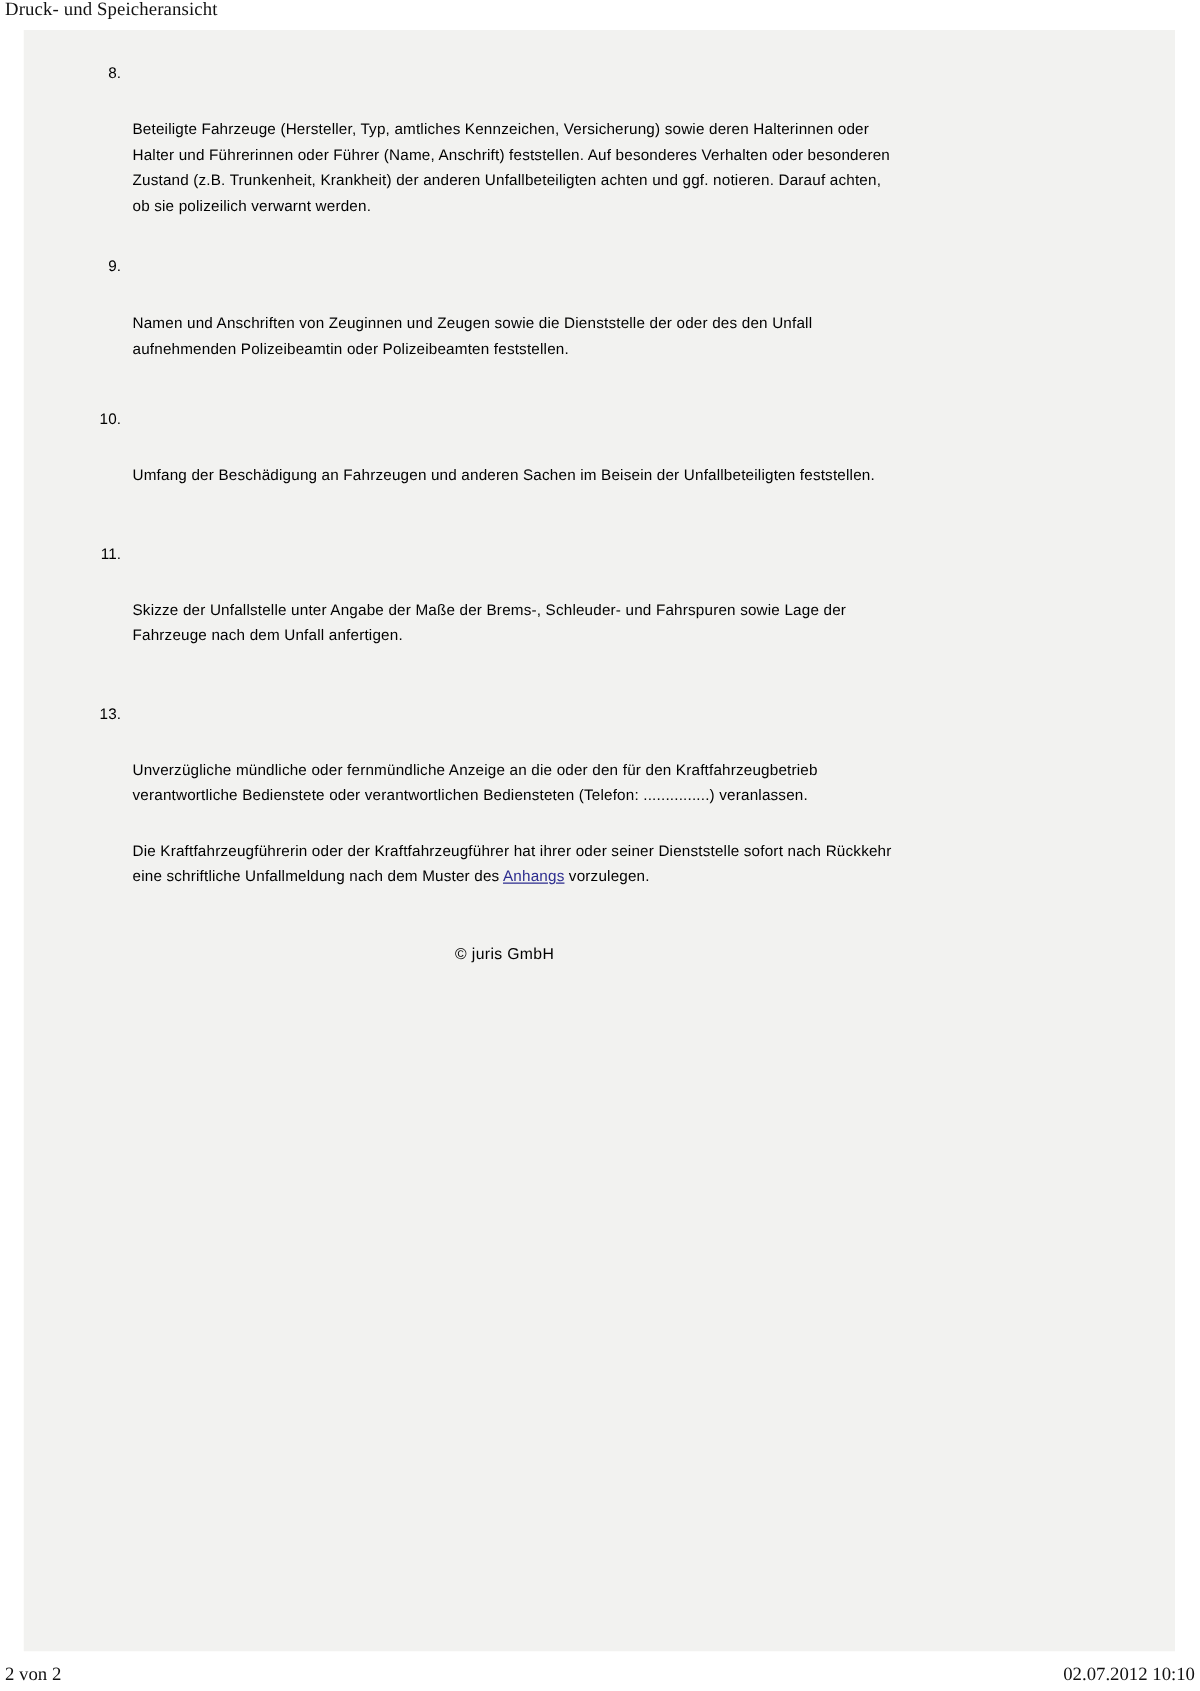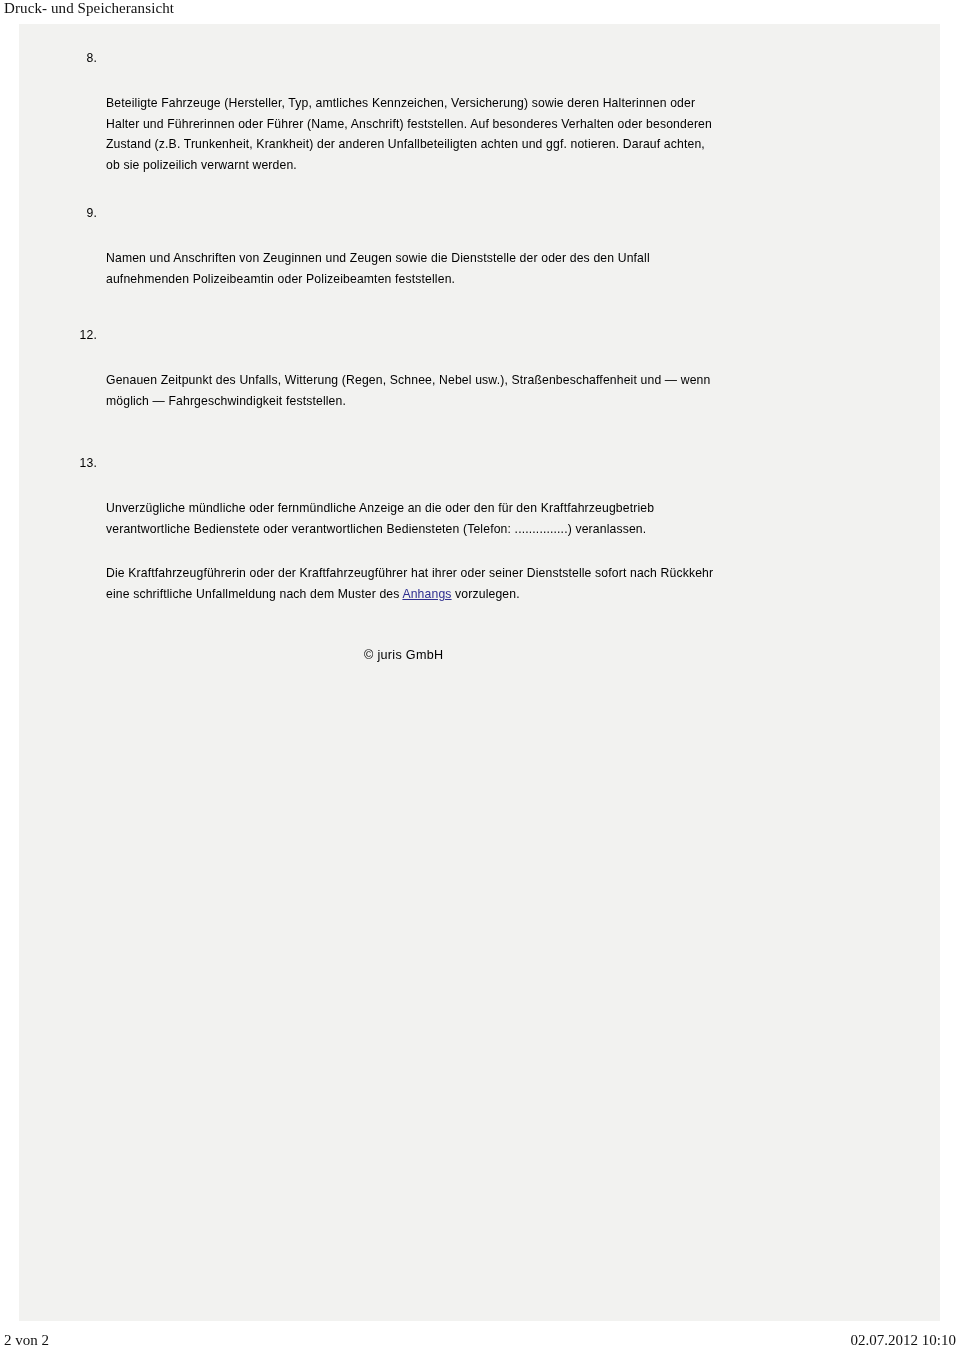--- a/index.html
+++ b/index.html
@@ -148,26 +148,30 @@
     <div class="item">
       <div class="num">8.</div>
       <div class="txt">Beteiligte Fahrzeuge (Hersteller, Typ, amtliches Kennzeichen, Versicherung) sowie deren Halterinnen oder Halter und Führerinnen oder Führer (Name, Anschrift) feststellen. Auf besonderes Verhalten oder besonderen Zustand (z.B. Trunkenheit, Krankheit) der anderen Unfallbeteiligten achten und ggf. notieren. Darauf achten, ob sie polizeilich verwarnt werden.</div>
     </div>
 
     <div class="item gap-lg">
       <div class="num">9.</div>
       <div class="txt">Namen und Anschriften von Zeuginnen und Zeugen sowie die Dienststelle der oder des den Unfall aufnehmenden Polizeibeamtin oder Polizeibeamten feststellen.</div>
     </div>
 
-
+    <div class="item gap-xl">
+      <div class="num">10.</div>
+      <div class="txt">Umfang der Beschädigung an Fahrzeugen und anderen Sachen im Beisein der Unfallbeteiligten feststellen.</div>
+    </div>
 
     <div class="item gap-xl">
-      <div class="num">12.</div>
-      <div class="txt">Genauen Zeitpunkt des Unfalls, Witterung (Regen, Schnee, Nebel usw.), Straßenbeschaffenheit und — wenn möglich — Fahrgeschwindigkeit feststellen.</div>
+      <div class="num">11.</div>
+      <div class="txt">Skizze der Unfallstelle unter Angabe der Maße der Brems-, Schleuder- und Fahrspuren sowie Lage der Fahrzeuge nach dem Unfall anfertigen.</div>
     </div>
+
 
     <div class="item" style="margin-bottom:0;justify-content:space-between;">
       <div class="num">13.</div>
       <div class="txt">Unverzügliche mündliche oder fernmündliche Anzeige an die oder den für den Kraftfahrzeugbetrieb verantwortliche Bedienstete oder verantwortlichen Bediensteten (Telefon: ...............) veranlassen.</div>
     </div>
 
     <div class="para-extra">
       <span>Die Kraftfahrzeugführerin oder der Kraftfahrzeugführer hat ihrer oder seiner Dienststelle sofort nach Rückkehr eine schriftliche Unfallmeldung nach dem Muster des </span><a class="link" href="#">Anhangs</a><span> vorzulegen.</span>
     </div>
 

